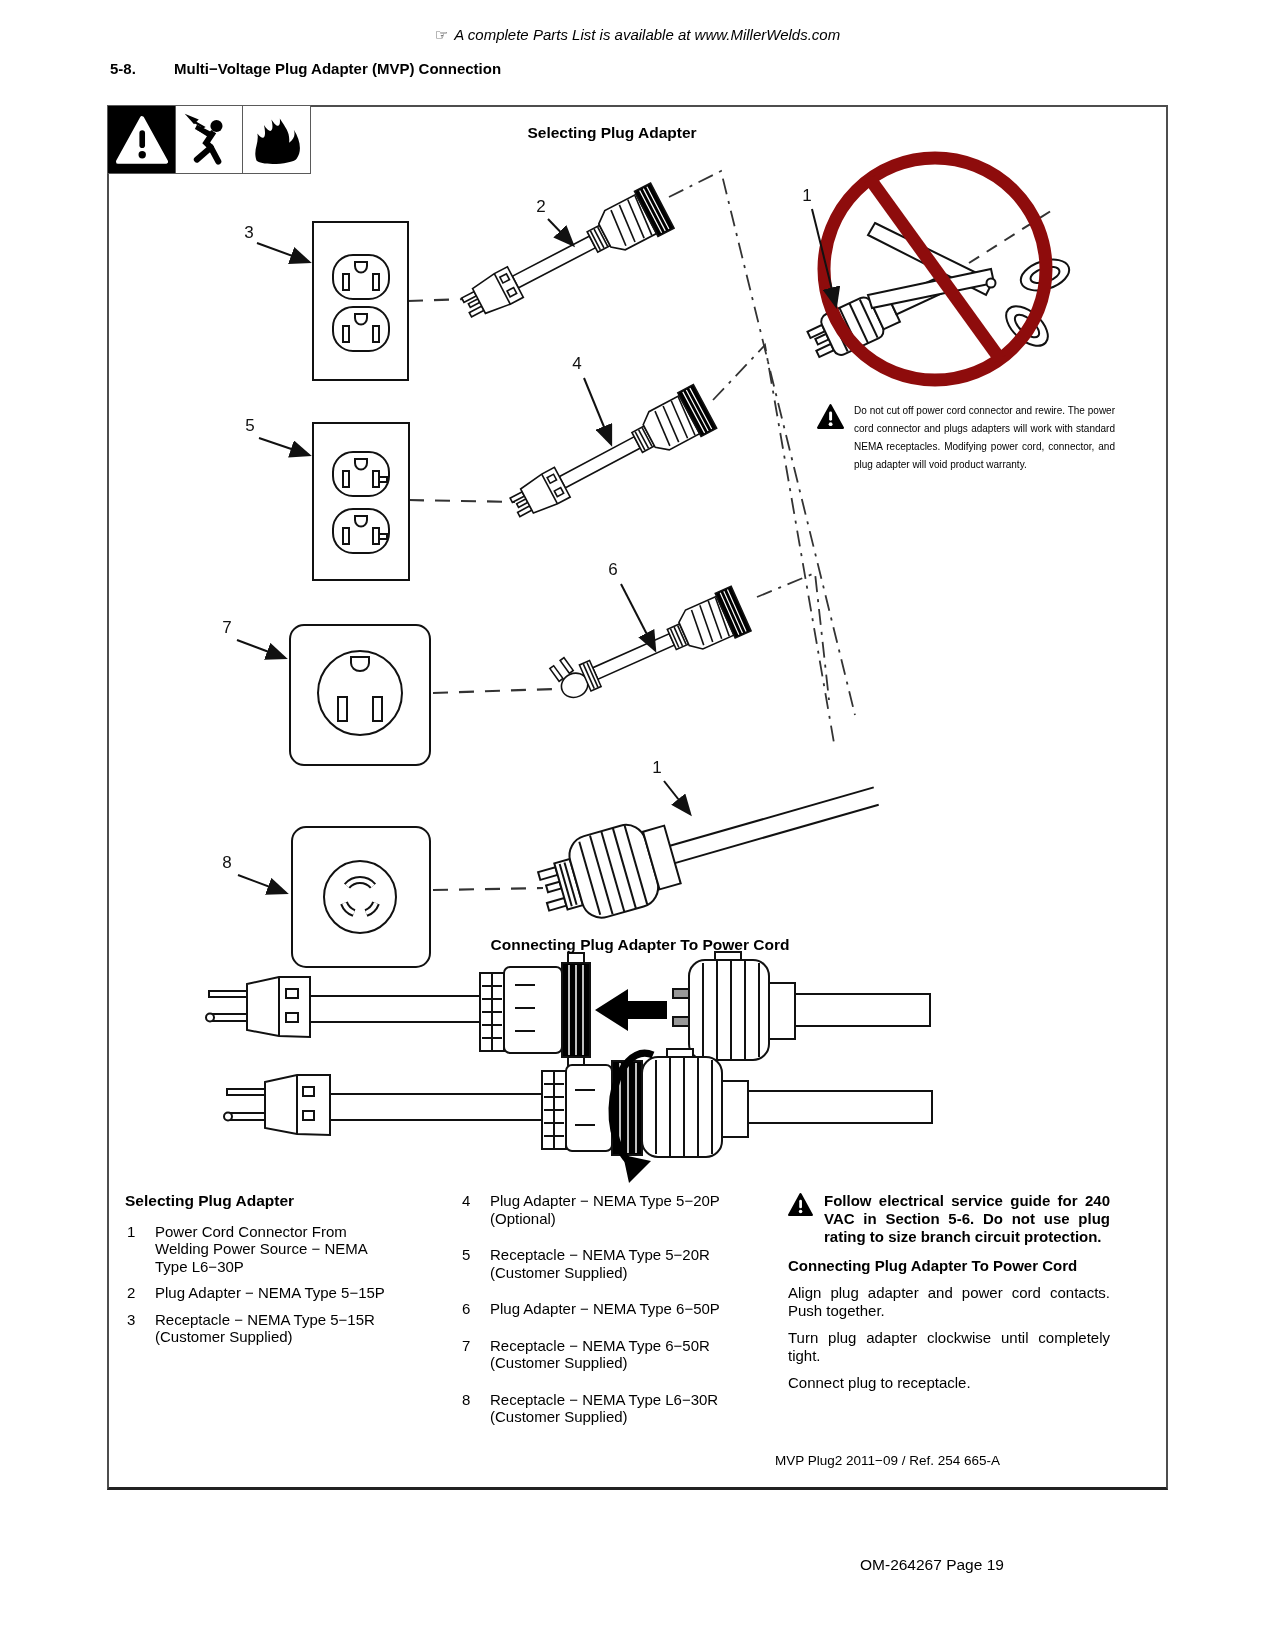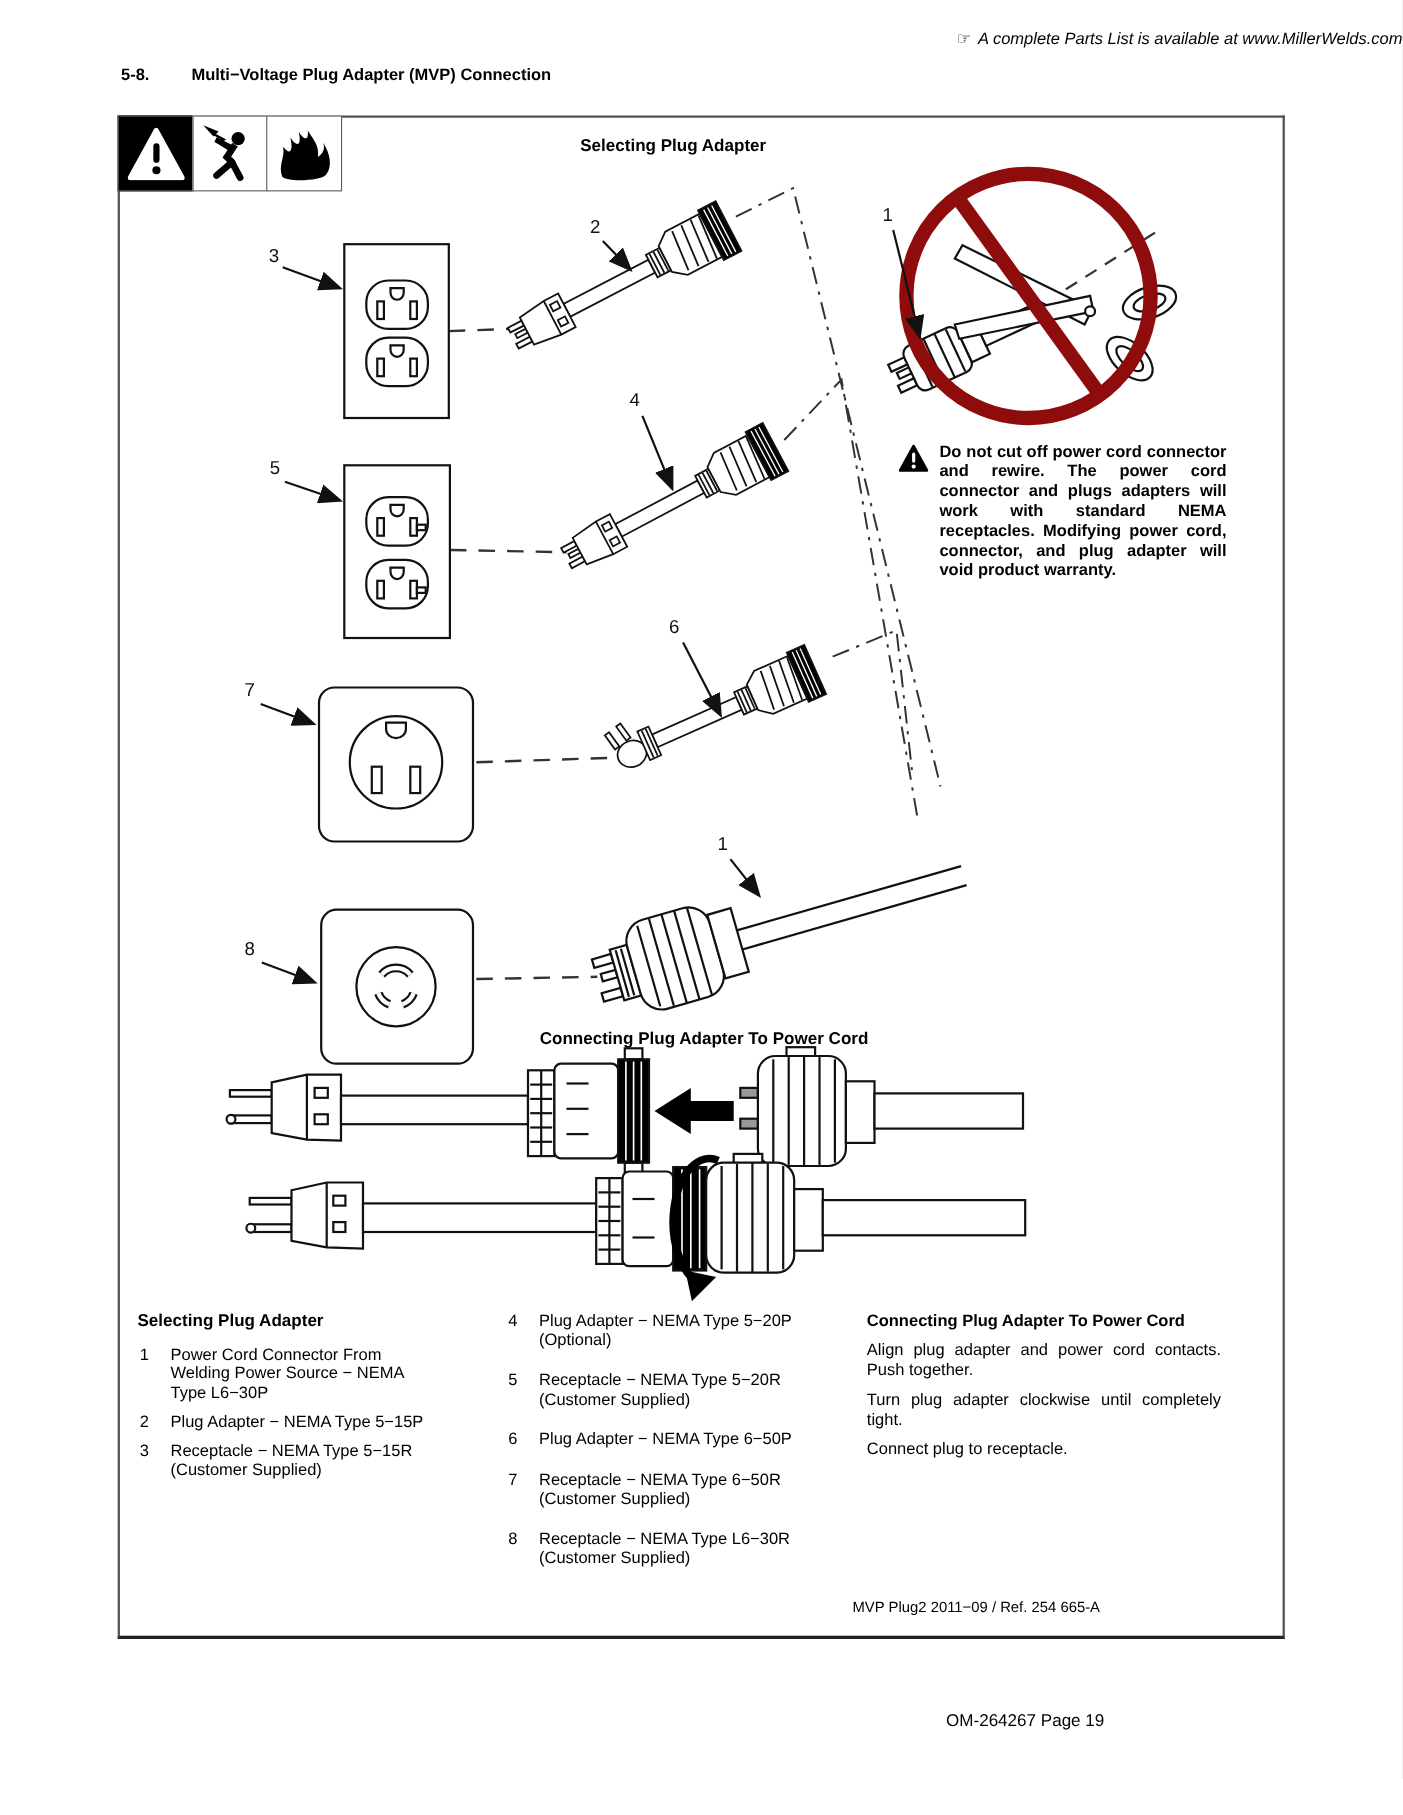--- a/index.html
+++ b/index.html
@@ -1,34 +1,34 @@
 <!DOCTYPE html>
 <html><head>
 <meta charset="utf-8">
 <style>
   html,body{margin:0;padding:0;background:#e8e8e8;}
   .page{position:relative;width:1275px;height:1650px;background:#fff;
         font-family:"Liberation Sans",sans-serif;color:#000;overflow:hidden;margin:0 auto;}
-  .parts-note{position:absolute;top:26px;left:0;width:1275px;text-align:right;
+  .parts-note{position:absolute;top:26px;left:0;width:1275px;text-align:center;
         font-size:15px;font-style:italic;}
   .parts-note .hand{font-style:normal;margin-right:6px;}
   .sec-head{position:absolute;top:60px;left:110px;display:flex;font-size:15px;font-weight:bold;}
   .sec-head .no{width:64px;}
   .figure-frame{position:absolute;left:107px;top:105px;width:1061px;height:1385px;
         border:2px solid #4d4d4d;border-bottom:3px solid #222;box-sizing:border-box;}
   .fig-svg{position:absolute;left:107px;top:105px;width:1061px;height:1385px;}
   .warn-strip{position:absolute;left:107px;top:105px;display:flex;}
   .warn-cell{width:69px;height:69px;border:1.5px solid #5a5a5a;box-sizing:border-box;
         display:flex;align-items:center;justify-content:center;background:#fff;margin-left:-1.5px;}
   .warn-cell.first{margin-left:0;background:#000;}
   .fig-title{position:absolute;font-weight:bold;font-size:15.5px;text-align:center;}
   .t-select{left:482px;top:124px;width:260px;}
   .t-connect{left:490px;top:936px;width:300px;}
   .nocut{position:absolute;left:817px;top:402px;width:298px;}
-  .nocut .txt{margin-left:37px;font-weight:bold;font-size:15px;line-height:18px;text-align:justify;}
+  .nocut .txt{margin-left:37px;font-weight:normal;font-size:10px;line-height:18px;text-align:justify;}
   .nocut .tri{position:absolute;left:0;top:2px;}
   .col{position:absolute;font-size:15px;line-height:17.5px;}
   .col-left{left:125px;top:1192px;width:292px;}
   .col-mid{left:460px;top:1192px;width:282px;}
   .col-right{left:788px;top:1192px;width:322px;}
   .leg-h{font-size:15.5px;font-weight:bold;margin:0 0 13px 0;}
   .li{position:relative;padding-left:30px;margin-bottom:9px;}
   .li .num{position:absolute;left:2px;top:0;}
   .li.sp{margin-bottom:19px;}
   .para{text-align:justify;line-height:18px;margin:3px 0 12px 0;}
@@ -422,20 +422,28 @@
       <div>(Customer Supplied)</div>
     </div>
     <div class="li sp">
       <span class="num">8</span>
       <div>Receptacle − NEMA Type L6−30R</div>
       <div>(Customer Supplied)</div>
     </div>
   </div>
 
   <div class="col col-right">
+    <div class="warnrow">
+      <svg class="tri" width="25" height="23" viewBox="0 0 24 22">
+        <path d="M12 1 L23 21 H1 Z" fill="#000" stroke="#000" stroke-width="2" stroke-linejoin="round"></path>
+        <rect x="10.8" y="6.5" width="2.6" height="8.2" rx="1.3" fill="#fff"></rect>
+        <circle cx="12.1" cy="17.8" r="1.7" fill="#fff"></circle>
+      </svg>
+      <div class="txt">Follow electrical service guide for 240 VAC in Section 5-6. Do not use plug rating to size branch circuit protection.</div>
+    </div>
     <p class="leg-h2">Connecting Plug Adapter To Power Cord</p>
     <p class="rp">Align plug adapter and power cord contacts. Push together.</p>
     <p class="rp">Turn plug adapter clockwise until completely tight.</p>
     <p class="rp">Connect plug to receptacle.</p>
   </div>
 
   <div class="ref-note">MVP Plug2 2011−09 / Ref. 254 665-A</div>
 
   <div class="footer">OM-264267 Page 19</div>
 

